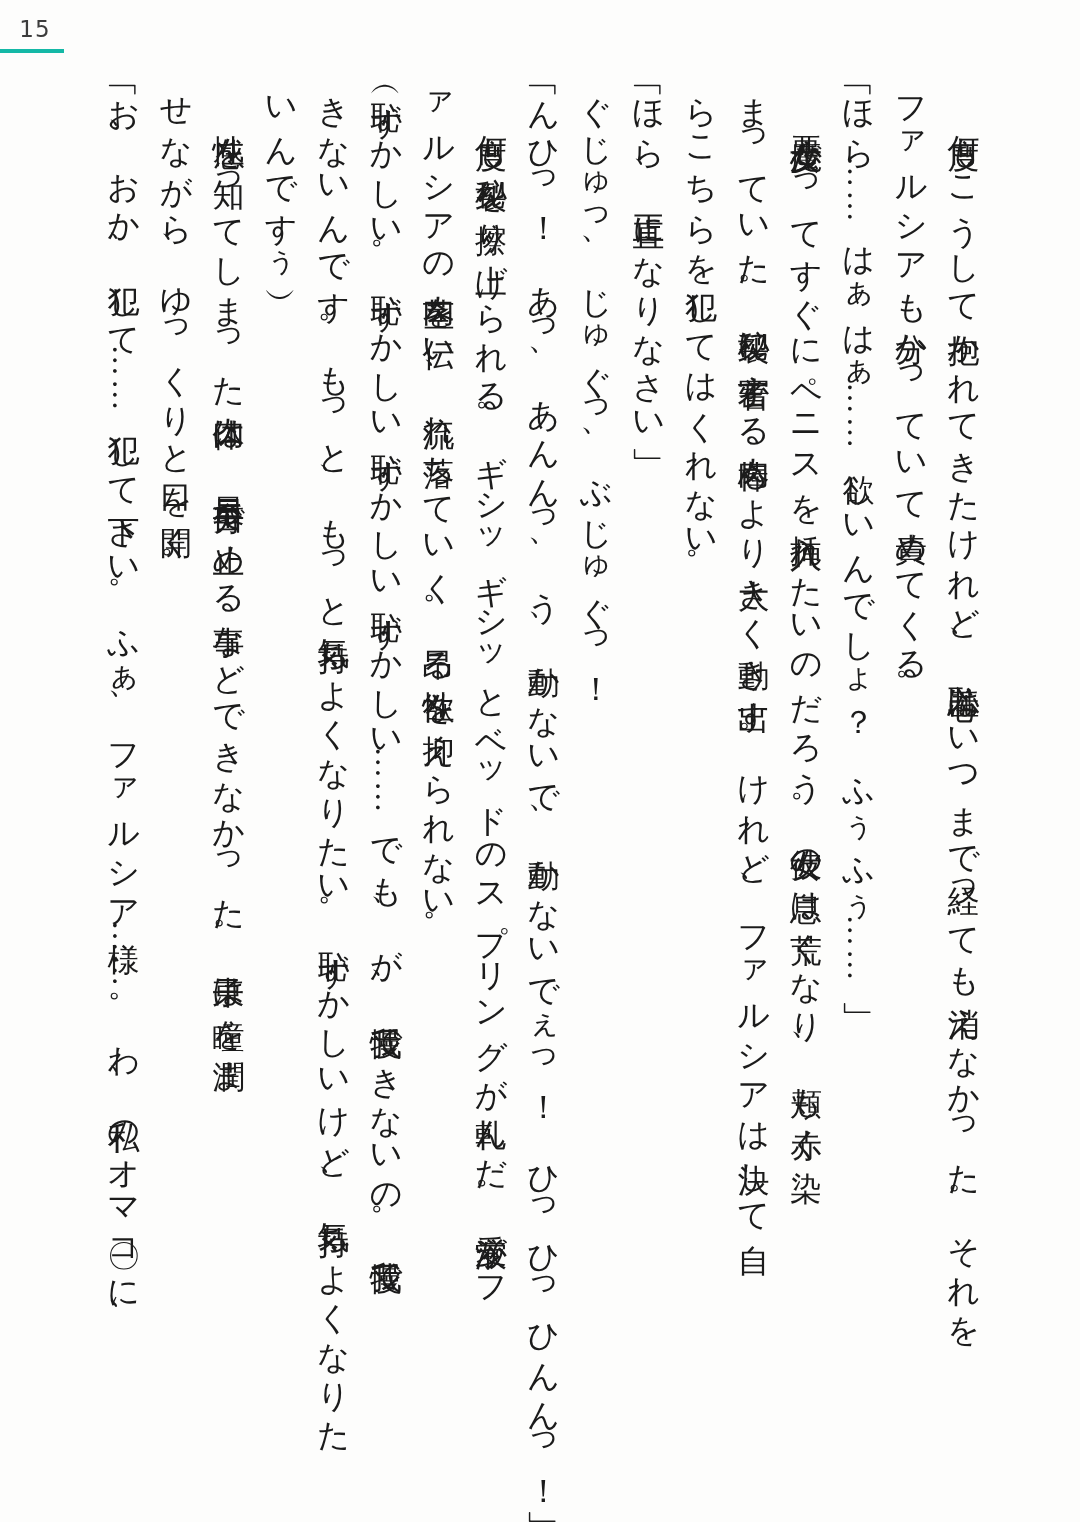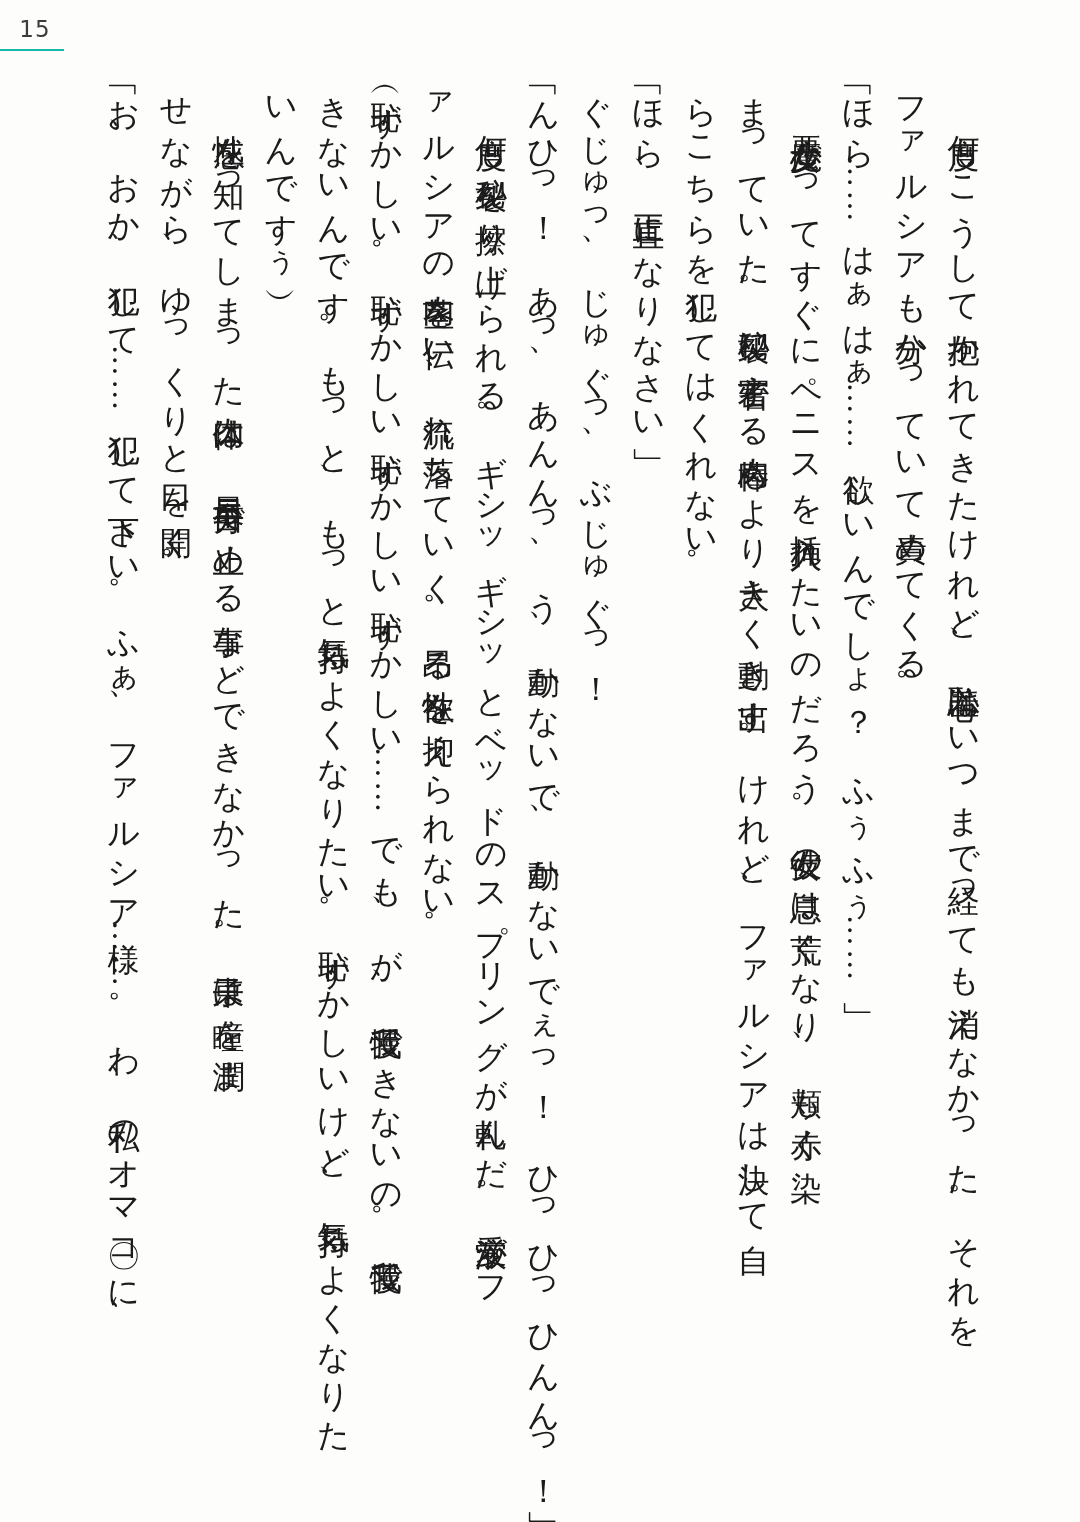--- a/index.html
+++ b/index.html
@@ -18,21 +18,21 @@
     position: absolute;
     inset: 0;
   }
   
   .page-number-block {
     position: absolute;
     top: 14px;
     left: 0;
     width: 58px;
     padding: 2px 0 7px 6px;
-    border-bottom: 2px solid #14b8a6;
+    border-bottom: 4px solid #14b8a6;
     text-align: center;
     font-family: "DejaVu Sans", "Liberation Sans", sans-serif;
     font-size: 23px;
     letter-spacing: 1px;
     color: #3c3c3c;
   }
   
   .text-area {
     position: absolute;
     top: 75px;

